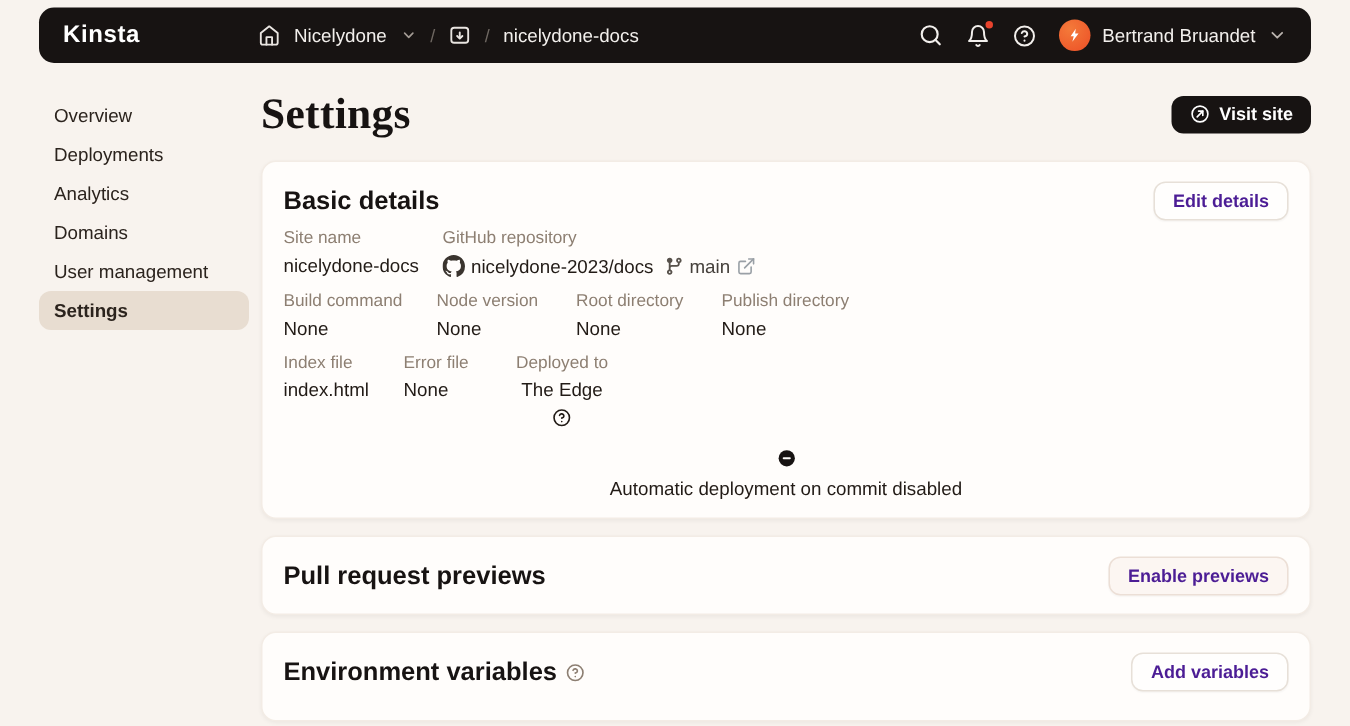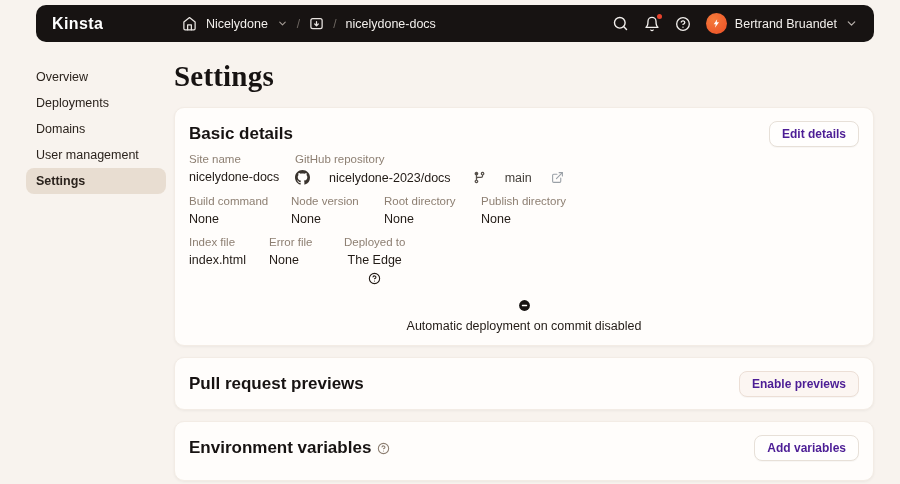--- a/index.html
+++ b/index.html
@@ -1,21 +1,21 @@
 <!DOCTYPE html>
 <html><head>
 <meta charset="utf-8">
 <style>
   * { margin:0; padding:0; box-sizing:border-box; }
   html,body { width:900px; height:484px; }
   body { font-family:"Liberation Sans", sans-serif; background:#f8f3ee; }
   .stage { position:relative; width:900px; height:484px; background:#f8f3ee; overflow:hidden; }
 
   
-  .topbar { position:absolute; left:36px; right:26px; top:5px; height:37px;
+  .topbar { position:absolute; left:26px; right:26px; top:5px; height:37px;
             background:#171312; border-radius:10px; display:flex; align-items:center;
             padding:0 16px; }
   .logo { color:#fff; font-weight:700; font-size:16px; letter-spacing:.4px; }
   .crumbs { position:absolute; left:146px; display:flex; align-items:center; gap:9px; }
   .crumb-txt { color:#f2efec; font-size:12.5px; }
   .crumb-sep { color:#6f6862; font-size:12px; }
   .tb-icon { display:inline-flex; align-items:center; }
   .topbar-right { margin-left:auto; display:flex; align-items:center; gap:15px; }
   .tb-btn { background:none; border:none; cursor:pointer; display:inline-flex; align-items:center; position:relative; padding:0; }
   .bell-dot { position:absolute; top:-2px; right:-2px; width:5px; height:5px; border-radius:50%; background:#e8432d; }
@@ -42,21 +42,21 @@
 
   .card { background:#fffdfb; border:1px solid #f3ece5; border-radius:10px;
           box-shadow:0 1px 3px rgba(23,19,18,.05); padding:13px 14px 12px; margin-top:11px; }
   .card-head { display:flex; justify-content:space-between; align-items:center; }
   h2.card-title { font-size:17px; font-weight:700; color:#171312; display:flex; align-items:center; gap:6px; }
 
   .field-row { display:flex; margin-top:10px; }
   .field { display:flex; flex-direction:column; gap:5px; }
   .f-label { font-size:11.5px; color:#8d7f72; }
   .f-value { font-size:12.5px; color:#221b16; }
-  .repo-line { display:flex; align-items:center; gap:19px; font-size:12.5px; color:#221b16; }
+  .repo-line { display:flex; align-items:center; gap:4px; font-size:12.5px; color:#221b16; }
   .branch-name { color:#45403b; }
 
   .status-line { display:flex; align-items:center; gap:7px; margin-top:14px;
                  font-size:12.5px; color:#221b16;flex-direction:column; }
 
   .desc { margin-top:7px; font-size:11.8px; line-height:1.4; color:#6e635a; max-width:382px; }
 
   .w106{width:106px;} .w102{width:102px;} .w93{width:93px;} .w97{width:97px;}
   .w80{width:80px;} .w75{width:75px;}
   svg { flex:none; display:block; }
@@ -133,29 +133,40 @@
               <polyline points="6 9 12 15 18 9"></polyline>
             </svg>
         </span>
       </button>
     </div>
   </header>
 
   <aside class="sidebar">
     <div class="side-item">Overview</div>
     <div class="side-item">Deployments</div>
+    <div class="side-item">Analytics</div>
     <div class="side-item">Domains</div>
     <div class="side-item">User management</div>
     <div class="side-item active">Settings</div>
   </aside>
 
   <main class="main">
 
     <div class="main-header">
       <h1 class="page-title">Settings</h1>
+      <button class="btn btn-dark">
+        <span>
+          <svg width="14" height="14" viewBox="0 0 24 24" fill="none" stroke="#ffffff" stroke-width="1.9" stroke-linecap="round" stroke-linejoin="round">
+              <circle cx="12" cy="12" r="9"></circle>
+              <line x1="8.8" y1="15.2" x2="15.2" y2="8.8"></line>
+              <polyline points="10.4 8.8 15.2 8.8 15.2 13.6"></polyline>
+            </svg>
+        </span>
+        <span>Visit site</span>
+      </button>
     </div>
 
     <section class="card">
       <div class="card-head">
         <h2 class="card-title">Basic details</h2>
         <button class="btn btn-outline">Edit details</button>
       </div>
 
       <div class="field-row" style="margin-top:6px;">
         <div class="field w106">

